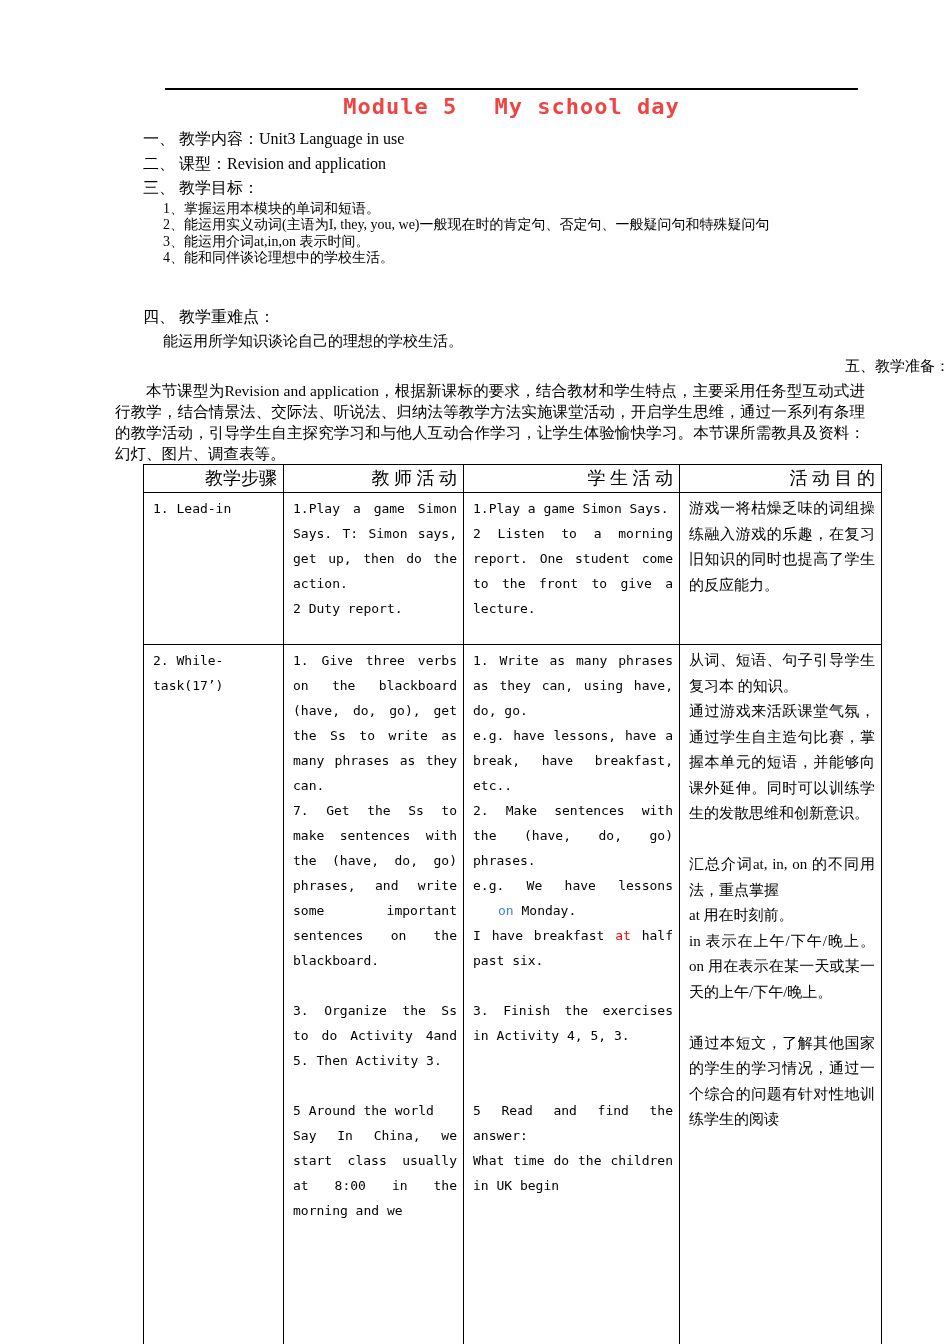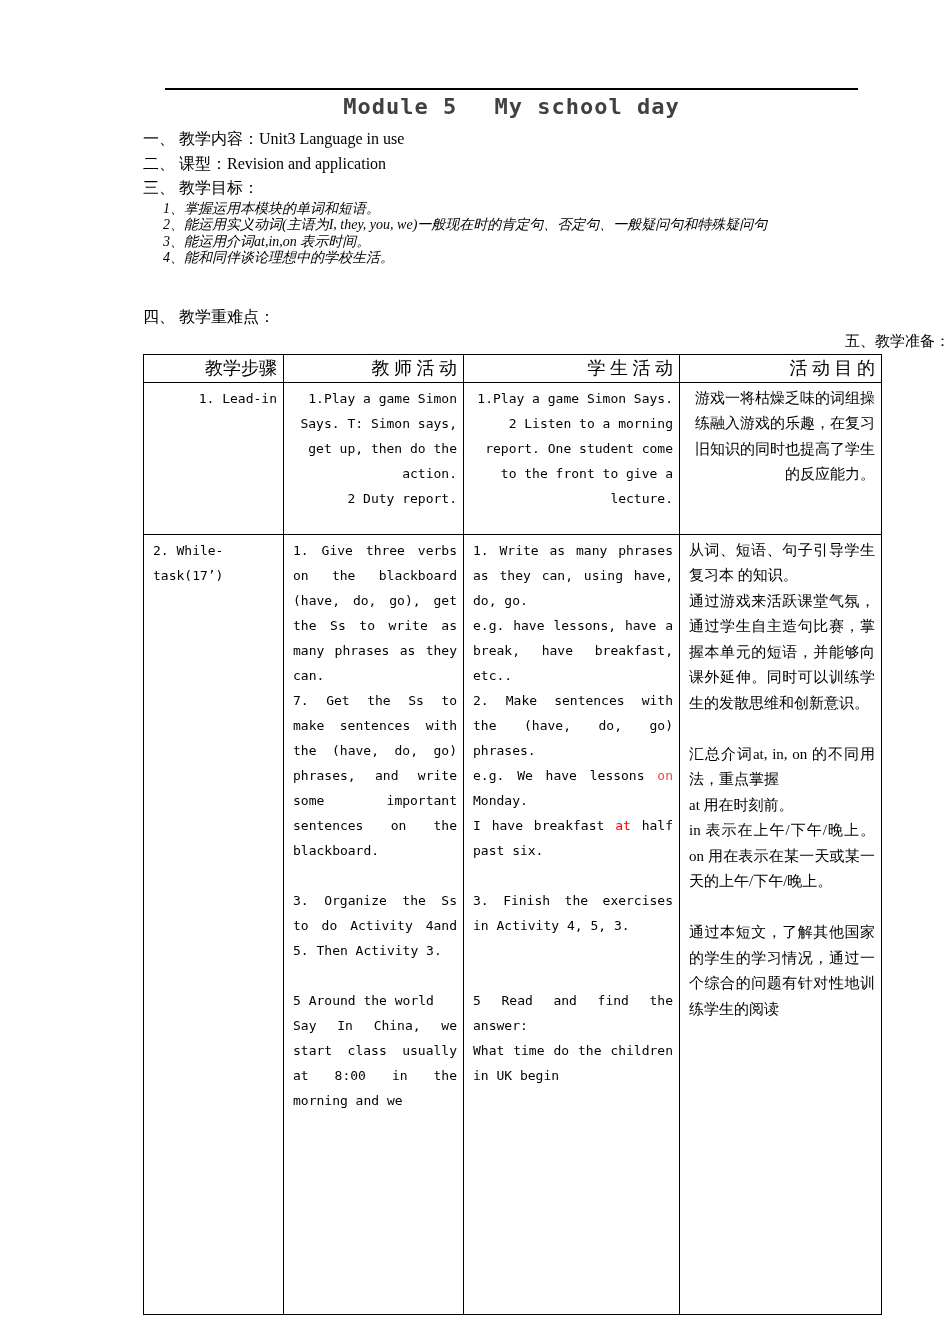--- a/index.html
+++ b/index.html
@@ -28,21 +28,21 @@
     line-height: 26px;
   }
 
   .intro-line {
     margin-left: 143px;
     font-size: 16px;
     line-height: 24.5px;
   }
   .intro-first { margin-top: 7px; }
   .objectives { margin-left: 163px; font-size: 14px; line-height: 16.5px; }
-  .obj-line { white-space: nowrap; font-style: italic; }
+  .obj-line { white-space: nowrap; }
 
   .sec4 { margin-top: 38px; }
   .sec4-body { margin-left: 163px; font-size: 15px; line-height: 24.5px; }
   .sec5-head { margin-left: 125px; font-size: 15px; line-height: 24.5px; text-align: right; }
   .sec5-body {
     margin: 2px 85px 0 115px;
     font-size: 15.5px;
     line-height: 21px;
     text-align: justify;
     text-indent: 2em;
@@ -77,44 +77,46 @@
     line-height: 25px;
   }
   td.mono { text-align: justify; }
   td.cn {
     font-size: 15px;
     line-height: 25.5px;
     text-align: justify;
     margin-top: 48px;
   }
   .cell-para { min-height: 25px; }
-  tbody tr:nth-child(1) td { height: 152px; text-align: right; }
+  tbody tr:nth-child(1) td { height: 152px; }
   tbody tr:nth-child(2) td { height: 780px; }
 </style>
 </head>
 <body>
 
 <div class="page">
   <div class="top-rule"></div>
-  <div class="title" style="color: #404040;">Module 5　 My school day</div>
+  <div class="title" style="color: #ef4444;">Module 5　 My school day</div>
 
   <div class="intro-line intro-first">一、 教学内容：Unit3 Language in use</div>
   <div class="intro-line">二、 课型：Revision and application</div>
   <div class="intro-line">三、 教学目标：</div>
 
   <div class="objectives" id="objectives">
       <div class="obj-line">1、掌握运用本模块的单词和短语。</div>
       <div class="obj-line">2、能运用实义动词(主语为I, they, you, we)一般现在时的肯定句、否定句、一般疑问句和特殊疑问句</div>
       <div class="obj-line">3、能运用介词at,in,on 表示时间。</div>
       <div class="obj-line">4、能和同伴谈论理想中的学校生活。</div>
     </div>
 
   <div class="intro-line sec4">四、 教学重难点：</div>
+  <div class="sec4-body">能运用所学知识谈论自己的理想的学校生活。</div>
 
   <div class="sec5-head">五、教学准备：</div>
+  <div class="sec5-body">本节课型为Revision and application，根据新课标的要求，结合教材和学生特点，主要采用任务型互动式进行教学，结合情景法、交际法、听说法、归纳法等教学方法实施课堂活动，开启学生思维，通过一系列有条理的教学活动，引导学生自主探究学习和与他人互动合作学习，让学生体验愉快学习。本节课所需教具及资料：幻灯、图片、调查表等。</div>
 
 
   <table class="lesson">
     <thead id="table-head">
         <tr>
           <th class="col0">教学步骤</th>
           <th class="col1">教 师 活 动</th>
           <th class="col2">学 生 活 动</th>
           <th class="col3">活 动 目 的</th>
         </tr>
@@ -142,21 +144,21 @@
             <div class="cell-para">&nbsp;</div>
             <div class="cell-para">3. Organize the Ss to do Activity 4and 5. Then Activity 3.</div>
             <div class="cell-para">&nbsp;</div>
             <div class="cell-para">5 Around the world</div>
             <div class="cell-para">Say In China, we start class usually at 8:00 in the morning and we</div>
           </td>
           <td class="mono">
             <div class="cell-para">1. Write as many phrases as they can, using have, do, go.</div>
             <div class="cell-para">e.g. have lessons, have a break, have breakfast, etc..</div>
             <div class="cell-para">2. Make sentences with the (have, do, go) phrases.</div>
-            <div class="cell-para"><span>e.g. We have lessons </span><span style="color: #ef4444;">on</span><span> Monday.</span></div>
+            <div class="cell-para"><span>e.g. We have lessons </span><span style="color: #3b82f6; margin-left: 25px;">on</span><span> Monday.</span></div>
             <div class="cell-para"><span>I have breakfast </span><span style="color: rgb(255, 0, 0);">at</span><span> half past six.</span></div>
             <div class="cell-para">&nbsp;</div>
             <div class="cell-para">3. Finish the exercises in Activity 4, 5, 3.</div>
             <div class="cell-para">&nbsp;</div>
             <div class="cell-para">&nbsp;</div>
             <div class="cell-para">5 Read and find the answer:</div>
             <div class="cell-para">What time do the children in UK begin</div>
           </td>
           <td class="cn">
             <div class="cell-para">从词、短语、句子引导学生复习本 的知识。</div>

